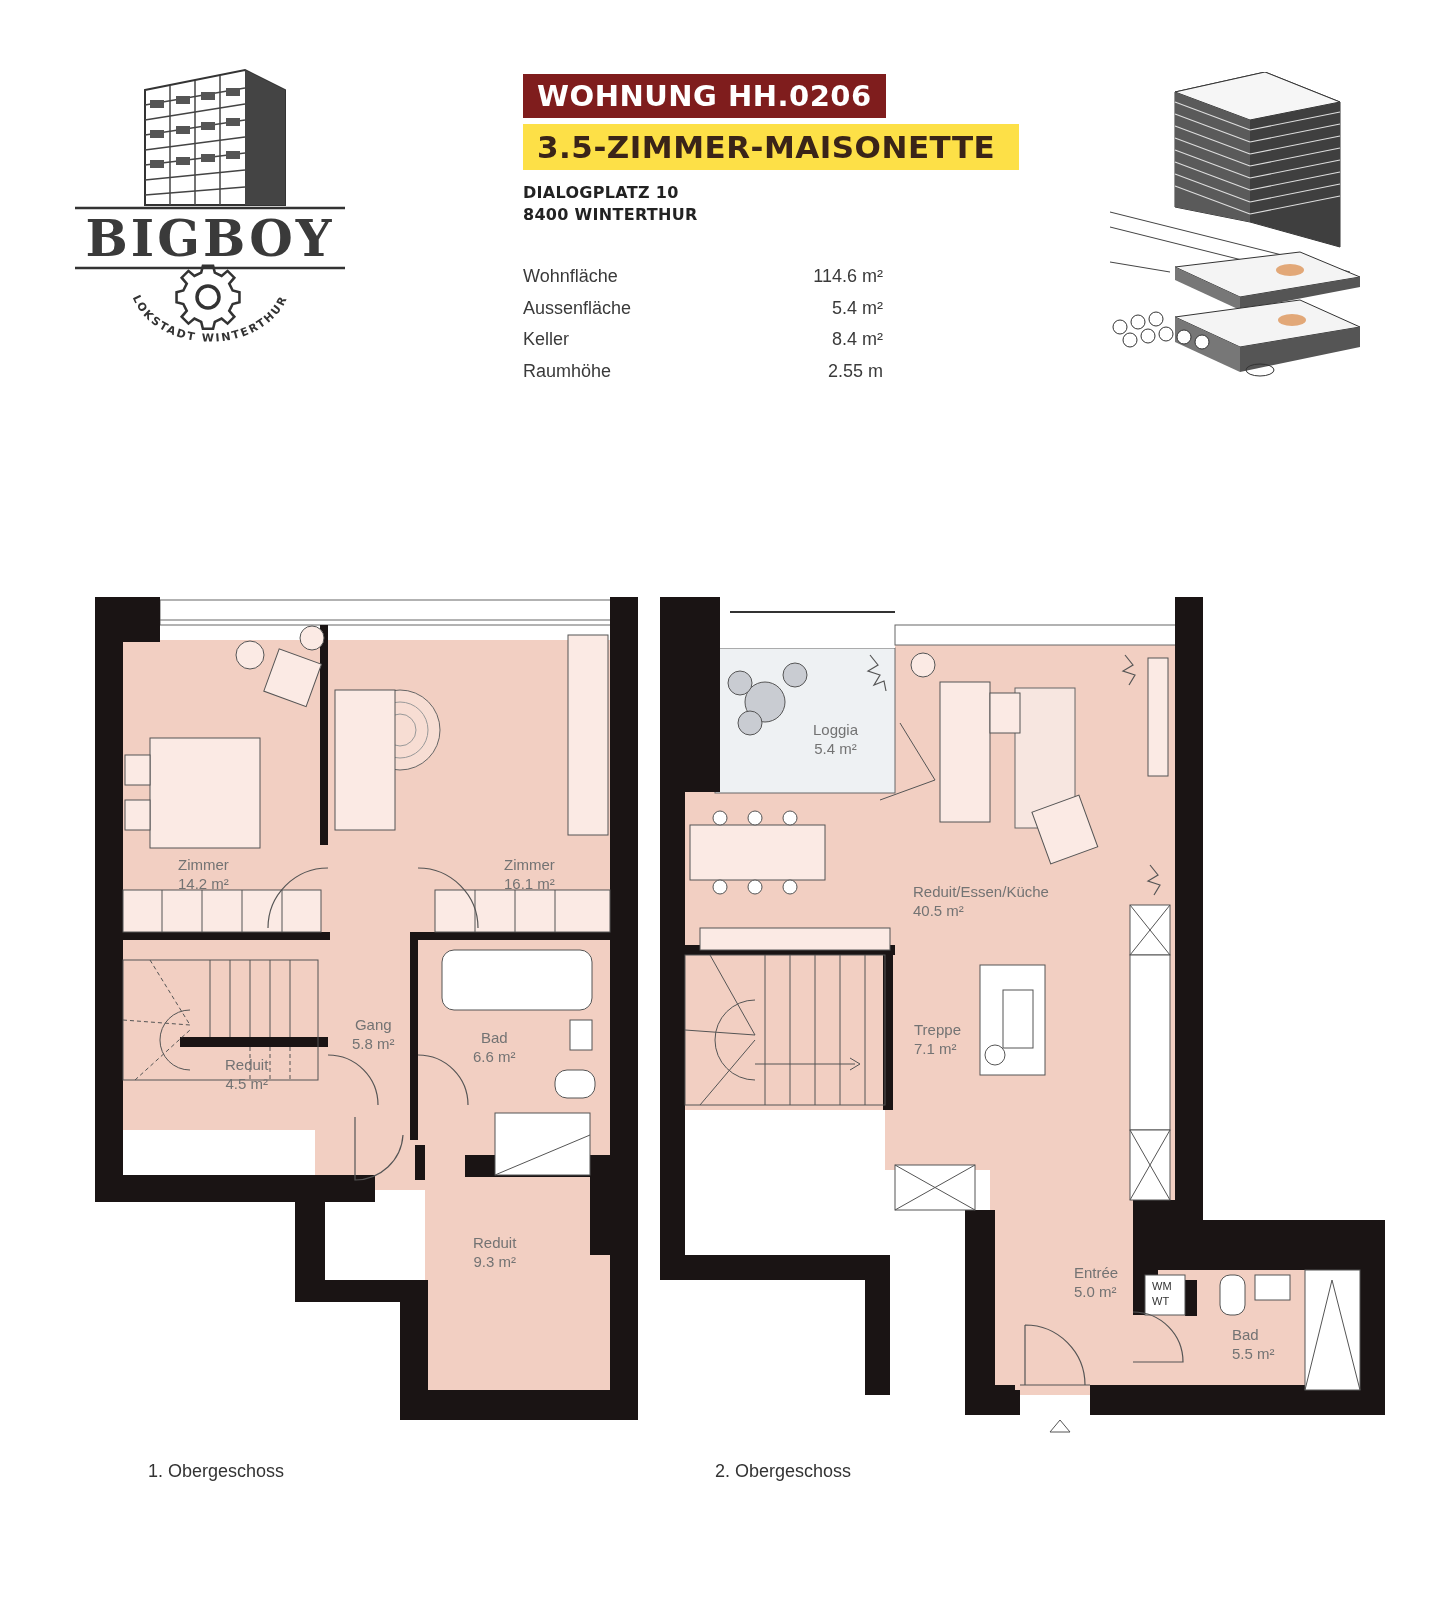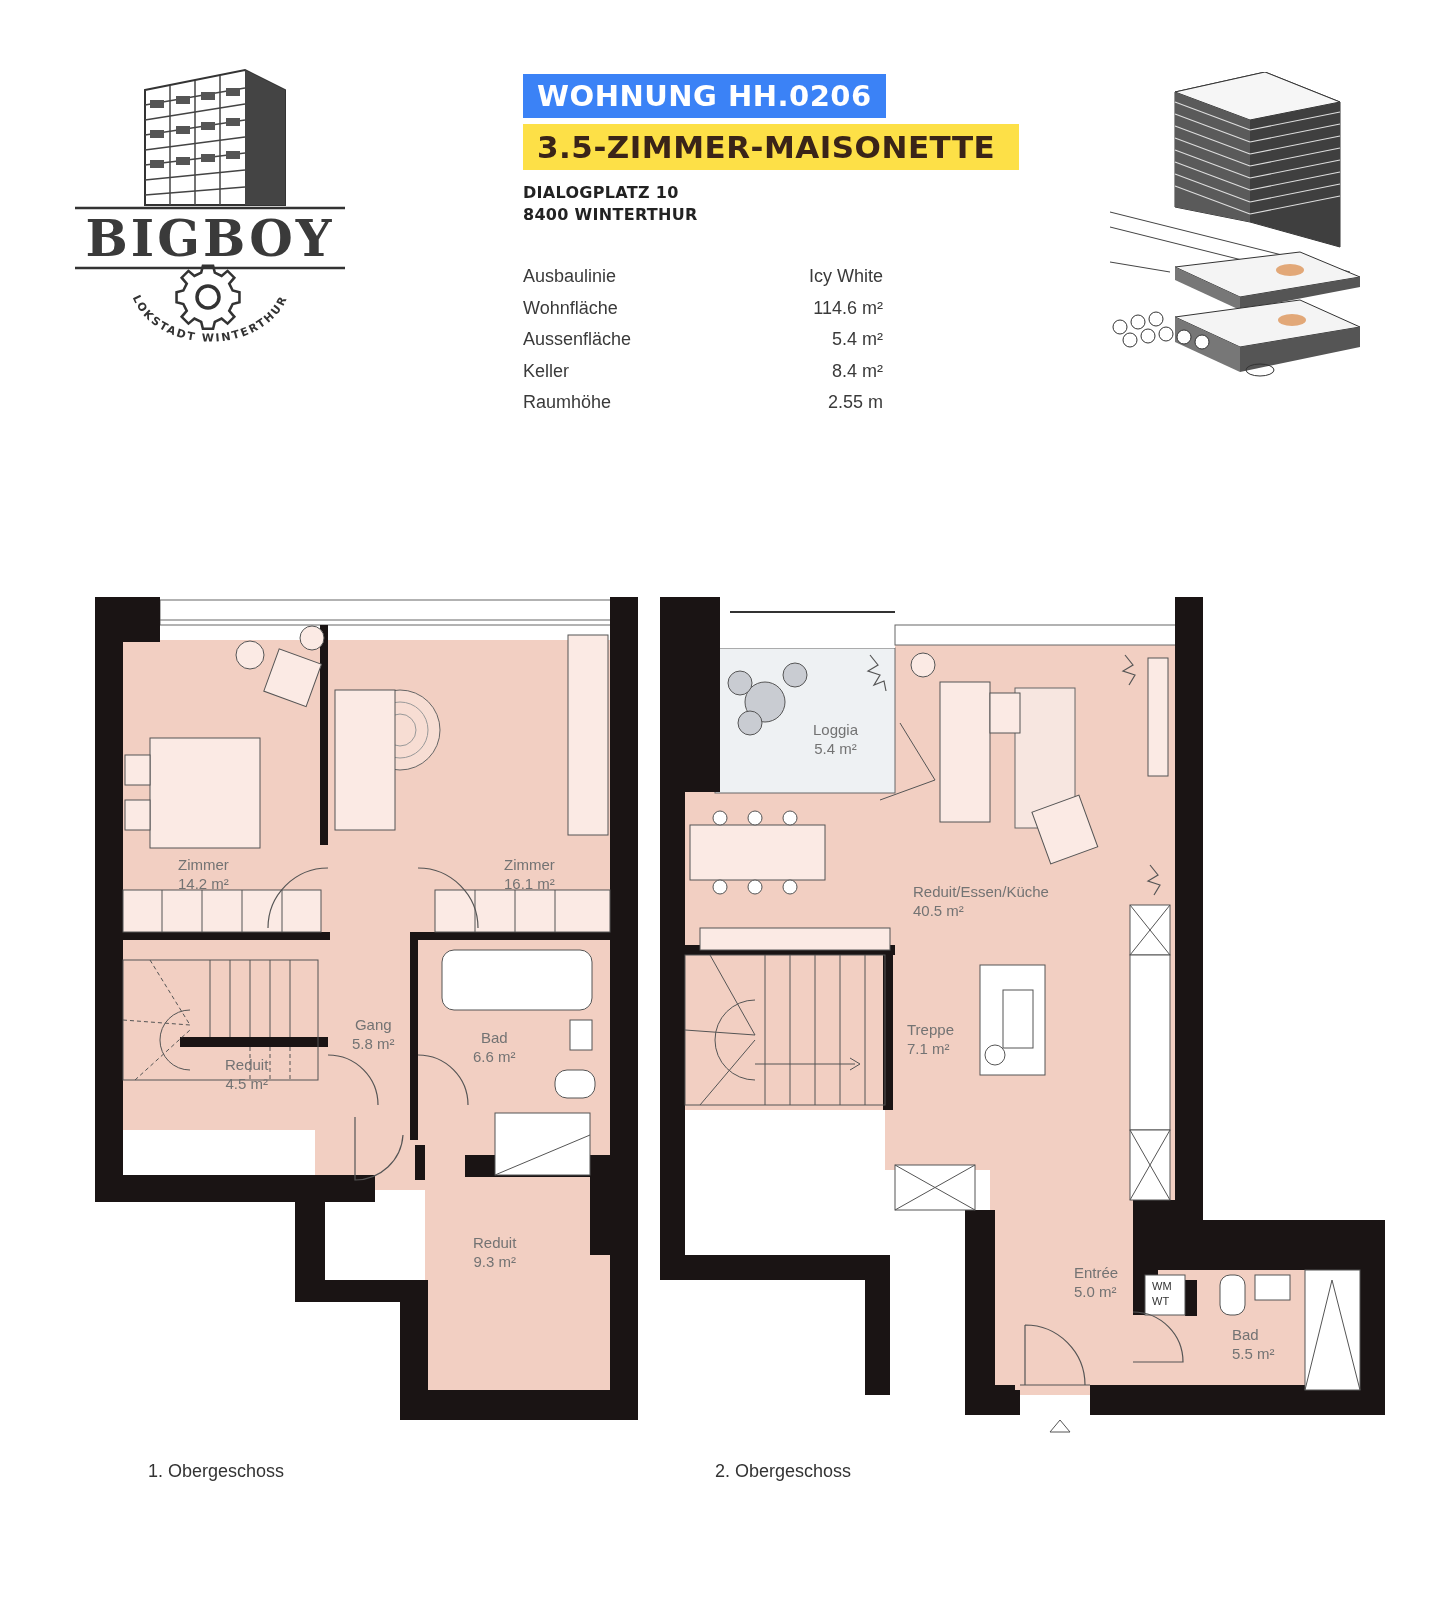--- a/index.html
+++ b/index.html
@@ -3,21 +3,21 @@
   <meta charset="utf-8">
   <style>
     * { box-sizing: border-box; margin: 0; padding: 0; }
     html, body { width: 1440px; height: 1598px; background: #ffffff; overflow: hidden; }
     body { position: relative; font-family: "Liberation Sans", sans-serif; color: #2a2a2a; }
 
     
     .logo { position: absolute; left: 70px; top: 60px; width: 280px; height: 290px; text-align: right; }
     .title-block { position: absolute; left: 523px; top: 74px; }
     .title-dark {
-      display: inline-block; background: #3b82f6; color: #ffffff;
+      display: inline-block; background: #7f1d1d; color: #ffffff;
       font-family: "DejaVu Sans", sans-serif; font-weight: bold; font-size: 29px;
       padding: 3px 14px 4px 14px; letter-spacing: 0.5px; height: 44px; line-height: 38px;
     }
     .title-orange {
       display: block; background: #fde047; color: #3a2418;
       font-family: "DejaVu Sans", sans-serif; font-weight: bold; font-size: 31px;
       padding: 3px 14px 4px 14px; letter-spacing: 0.5px; height: 46px; line-height: 40px;
       width: 496px; margin-top: 6px;
     }
     .address { margin-top: 12px; font-family: "DejaVu Sans", sans-serif; font-weight: bold; font-size: 16px; color: #222; line-height: 22px; letter-spacing: 0.3px; }
@@ -87,24 +87,20 @@
 <div class="title-block">
   <div class="title-dark">WOHNUNG HH.0206</div>
   <div class="title-orange">3.5-ZIMMER-MAISONETTE</div>
   <div class="address">
     <div>DIALOGPLATZ 10</div>
     <div>8400 WINTERTHUR</div>
   </div>
 </div>
 
 <div class="specs">
-  <div class="spec-row">
-      <span>Ausbaulinie</span>
-      <span class="val">Icy White</span>
-    </div>
   <div class="spec-row">
       <span>Wohnfläche</span>
       <span class="val">114.6 m²</span>
     </div>
   <div class="spec-row">
       <span>Aussenfläche</span>
       <span class="val">5.4 m²</span>
     </div>
   <div class="spec-row">
       <span>Keller</span>
@@ -391,21 +387,21 @@
     <path d="M395,842 L405,830 L415,842 Z" fill="none" stroke="#555"></path>
   </svg>
   <div class="room-label" style="left:158px; top:130px;">
       <div>Loggia</div>
       <div>5.4 m²</div>
     </div>
   <div class="room-label left" style="left:258px; top:292px;">
       <div>Reduit/Essen/Küche</div>
       <div>40.5 m²</div>
     </div>
-  <div class="room-label left" style="left:252px; top:430px;">
+  <div class="room-label left" style="left:259px; top:430px;">
       <div>Treppe</div>
       <div>7.1 m²</div>
     </div>
   <div class="room-label left" style="left:393px; top:673px;margin-left:26px;">
       <div>Entrée</div>
       <div>5.0 m²</div>
     </div>
   <div class="room-label left" style="left:577px; top:735px;">
       <div>Bad</div>
       <div>5.5 m²</div>

